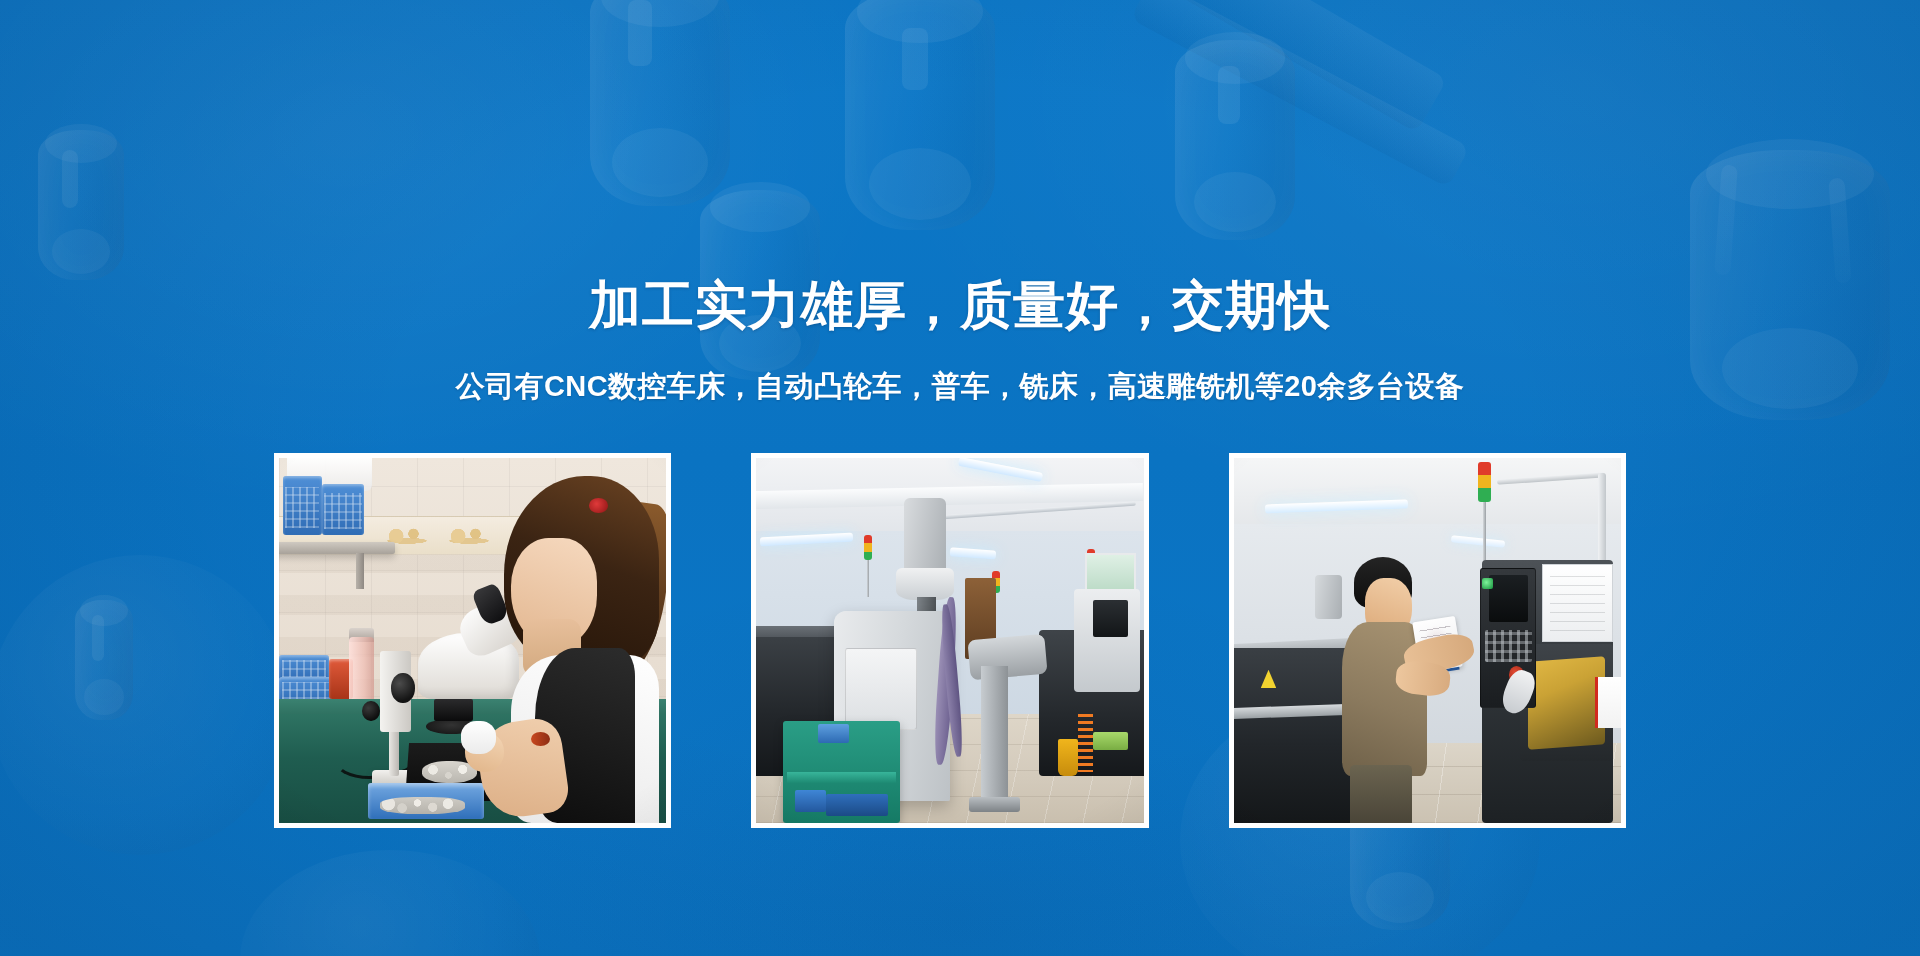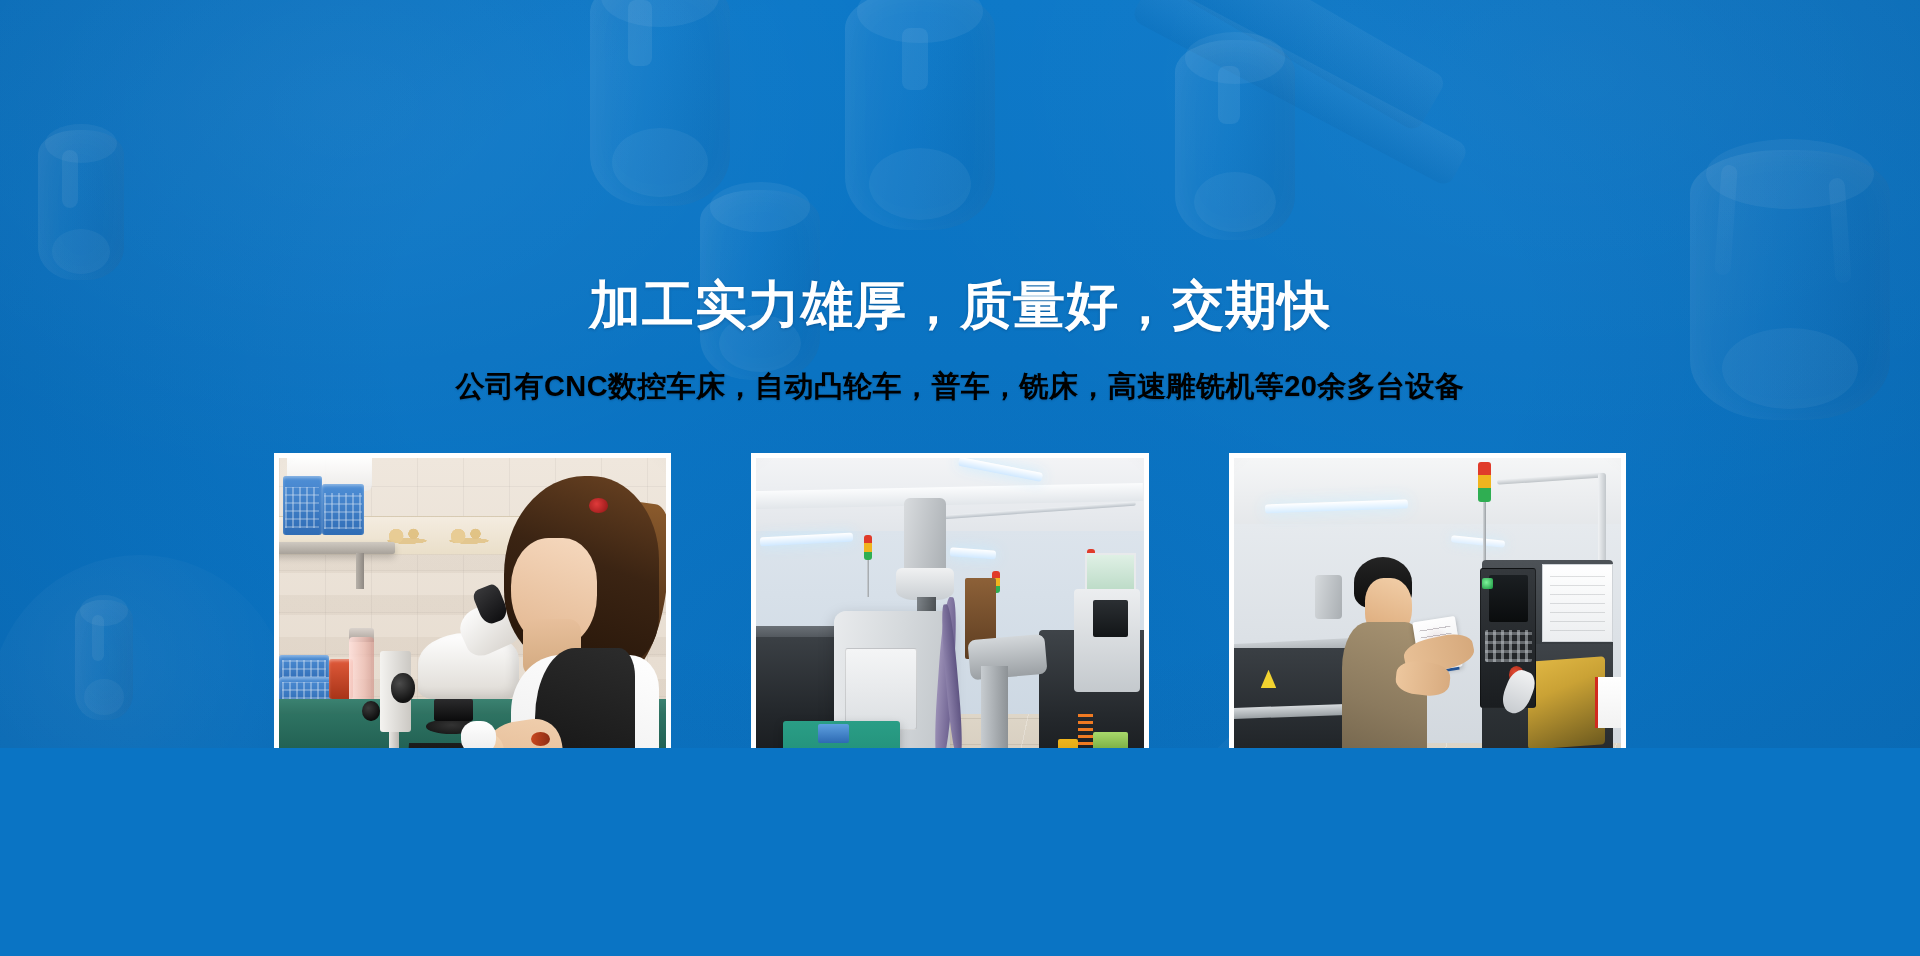--- a/index.html
+++ b/index.html
@@ -7,21 +7,21 @@
     padding: 0;
     background: #0a74c4;
   }
   body {
     font-family: "Liberation Sans", "DejaVu Sans", sans-serif;
   }
 
   .banner {
     position: relative;
     width: 1920px;
-    height: 748px;
+    height: 956px;
     overflow: hidden;
     background-color: #0a74c4;
   }
 
   
   .bg-art {
     position: absolute;
     inset: 0;
     overflow: hidden;
     pointer-events: none;
@@ -109,21 +109,21 @@
     white-space: nowrap;
     text-shadow: 0 1px 3px rgba(0,30,70,0.28);
   }
 
   .subhead {
     position: absolute;
     top: 340px;
     left: 0;
     width: 100%;
     text-align: center;
-    color: #000000;
+    color: #ffffff;
     font-size: 29px;
     font-weight: bold;
     letter-spacing: 0.4px;
     line-height: 1.2;
     white-space: nowrap;
     text-shadow: 0 1px 2px rgba(0,30,70,0.25);
   }
 
   .gallery {
     position: absolute;

